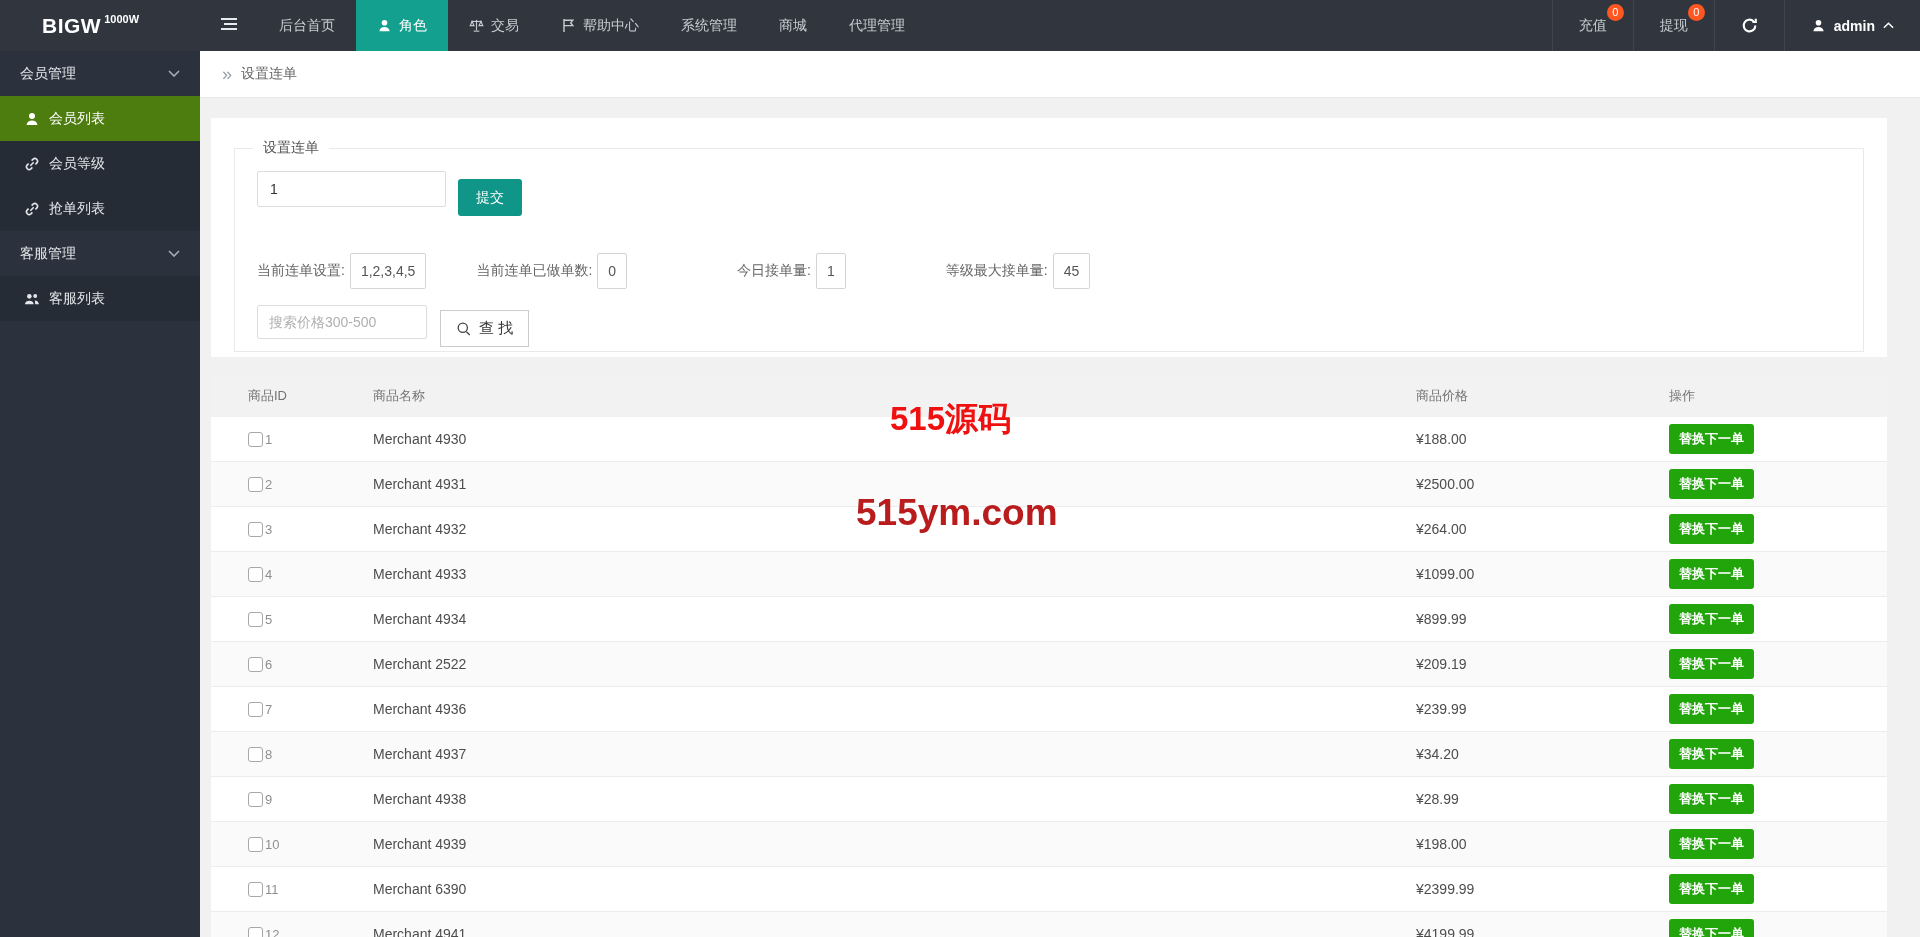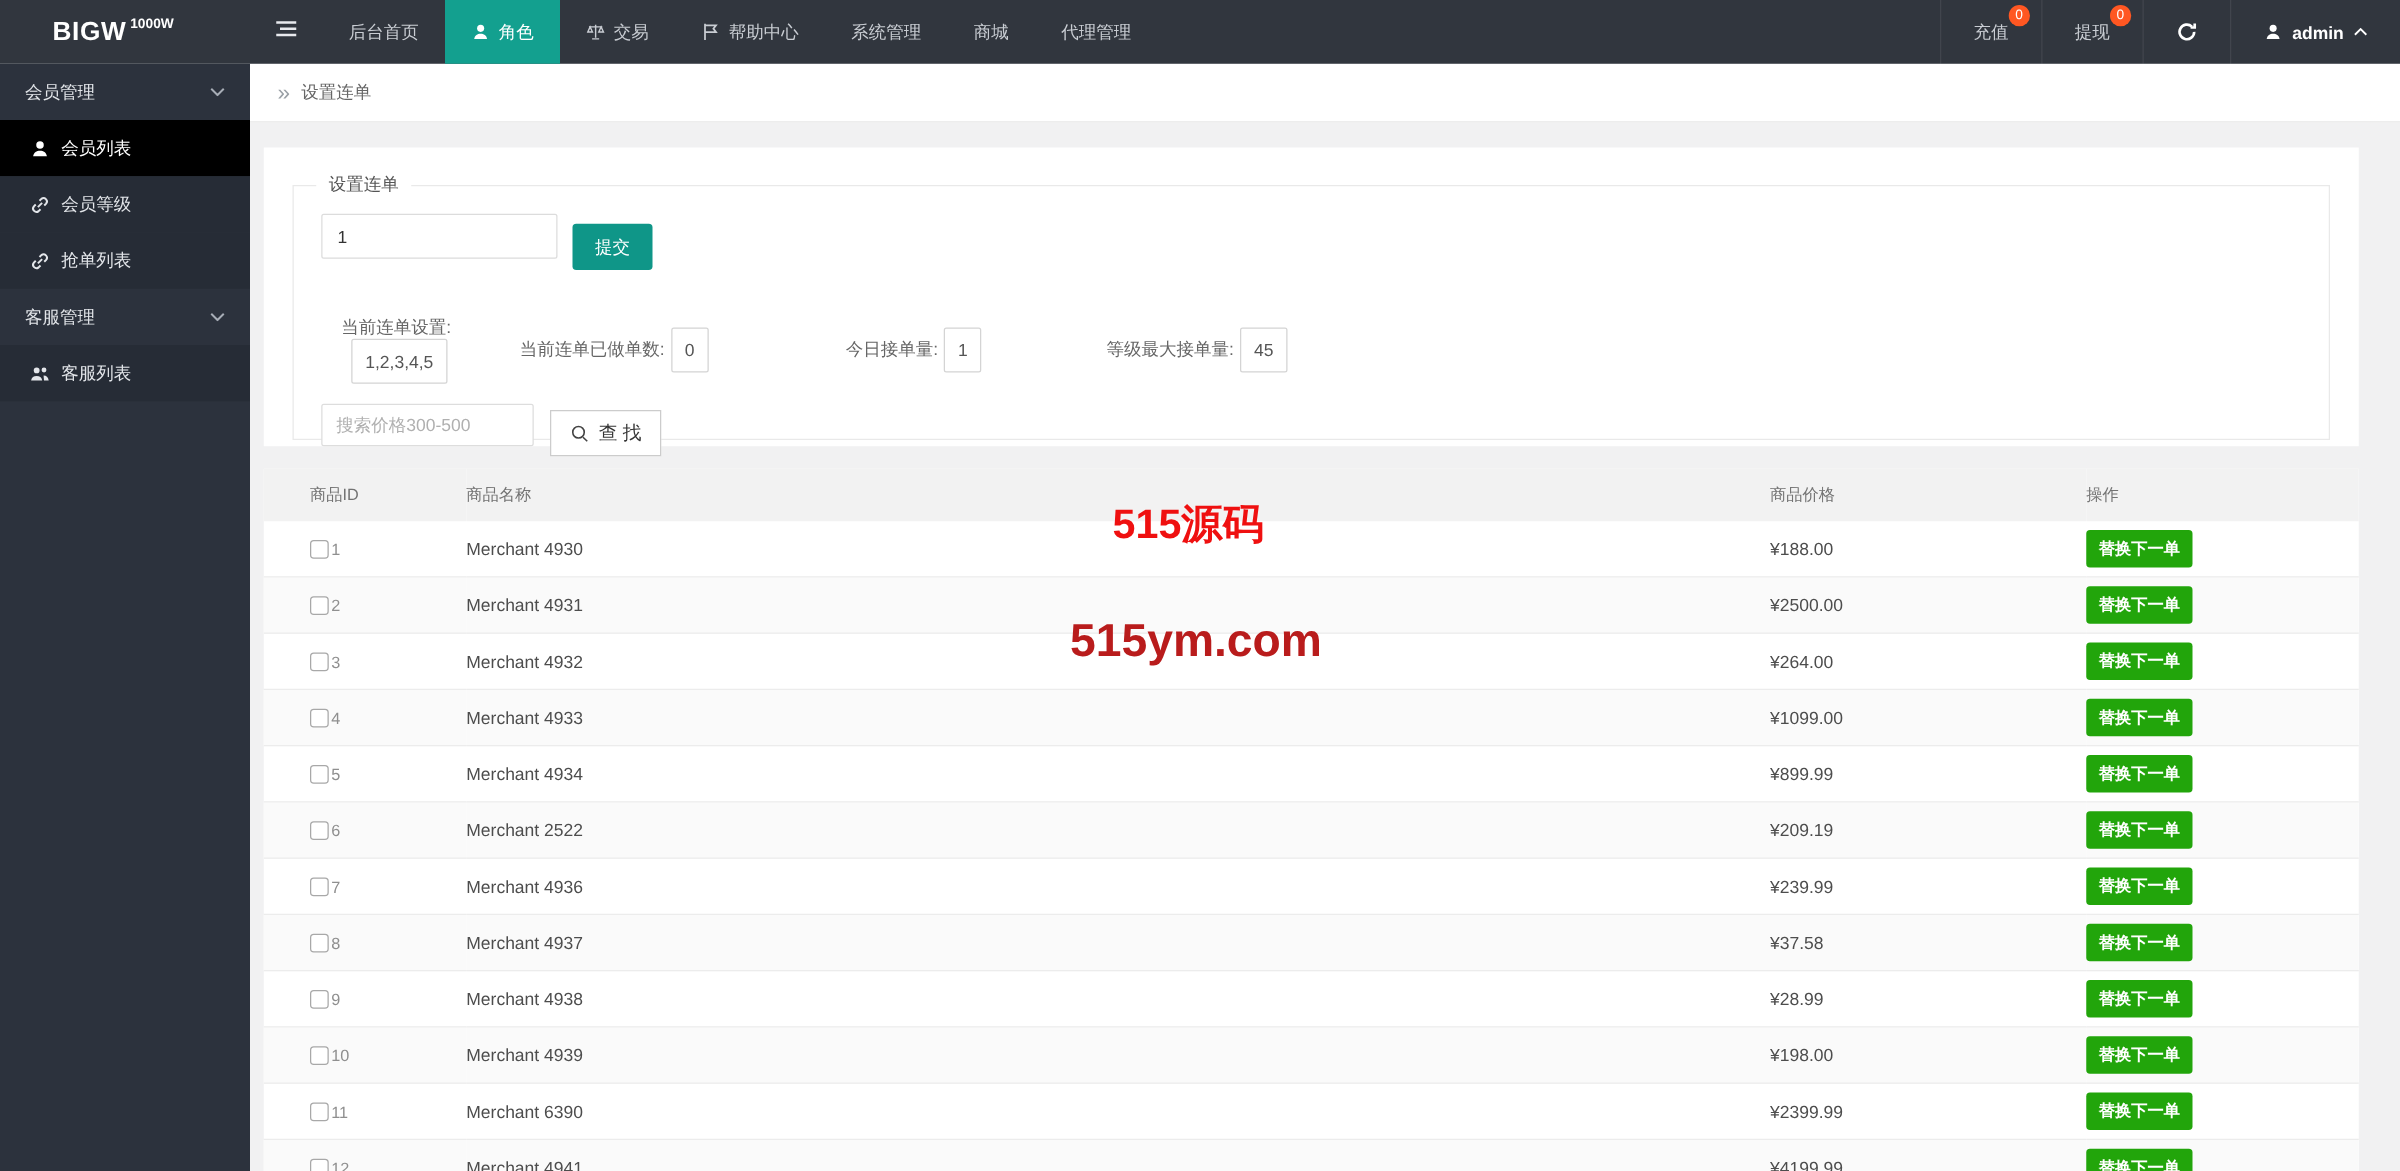--- a/index.html
+++ b/index.html
@@ -20,21 +20,21 @@
   .nav-right{margin-left:auto;display:flex;align-items:stretch}
   .nr-item{position:relative;display:flex;align-items:center;gap:8px;padding:0 26px;font-size:14px;border-left:1px solid rgba(255,255,255,.08);cursor:pointer;white-space:nowrap}
   .badge{position:absolute;top:4px;right:9px;min-width:17px;height:17px;border-radius:9px;background:#ff5722;color:#fff;font-size:11px;line-height:17px;text-align:center;padding:0 4px}
   .nr-item svg{display:block}
 
   
   .sidebar{position:absolute;top:51px;left:0;bottom:0;width:200px;background:#2c323d;color:#e3e6ea;z-index:9}
   .side-group-header{height:45px;display:flex;align-items:center;padding:0 20px;font-size:14px;cursor:pointer}
   .side-group-header .chev{margin-left:auto;color:#a7adb6;display:flex}
   .side-item{height:45px;display:flex;align-items:center;gap:9px;padding:0 20px 0 24px;background:#262c36;font-size:14px;cursor:pointer}
-  .side-item.active{background:#000000;color:#fff}
+  .side-item.active{background:#4d7c0f;color:#fff}
   .side-item svg{width:16px;height:16px;display:block}
 
   
   .main{position:absolute;left:200px;top:51px;right:0;bottom:0;display:flex;flex-direction:column}
   .breadcrumb{height:47px;background:#fff;border-bottom:1px solid #e8e8e8;display:flex;align-items:center;padding-left:22px;color:#666;font-size:14px;gap:9px;flex:0 0 auto}
   .bc-icon{color:#9aa0a6;font-size:18px;line-height:1}
   .content{flex:1;padding:20px 33px 0 11px;overflow:hidden}
   .card{background:#fff}
 
   
@@ -233,21 +233,21 @@
     </div>
     <div class="content">
       <div class="card form-card">
         <div class="fieldset">
           <span class="legend">设置连单</span>
           <div class="chain-row">
             <input class="chain-input" value="1" style="">
             <button class="submit-btn">提交</button>
           </div>
           <div class="stats-row" id="stats-row">
-              <div class="stat" style="margin-left: 16px; flex-direction: column;">
+              <div class="stat" style="margin-left: 0px;">
                 <span class="stat-label">当前连单设置:</span>
                 <span class="stat-box">1,2,3,4,5</span>
               </div>
               <div class="stat" style="margin-left: 50px;">
                 <span class="stat-label">当前连单已做单数:</span>
                 <span class="stat-box">0</span>
               </div>
               <div class="stat" style="margin-left: 110px;">
                 <span class="stat-label">今日接单量:</span>
                 <span class="stat-box">1</span>
@@ -321,21 +321,21 @@
               </tr>
               <tr>
                 <td class="c1"><span class="cb"></span><span class="row-id">7</span></td>
                 <td class="c2">Merchant 4936</td>
                 <td class="c3">¥239.99</td>
                 <td class="c4"><button class="action-btn">替换下一单</button></td>
               </tr>
               <tr>
                 <td class="c1"><span class="cb"></span><span class="row-id">8</span></td>
                 <td class="c2">Merchant 4937</td>
-                <td class="c3">¥37.58</td>
+                <td class="c3">¥34.20</td>
                 <td class="c4"><button class="action-btn">替换下一单</button></td>
               </tr>
               <tr>
                 <td class="c1"><span class="cb"></span><span class="row-id">9</span></td>
                 <td class="c2">Merchant 4938</td>
                 <td class="c3">¥28.99</td>
                 <td class="c4"><button class="action-btn">替换下一单</button></td>
               </tr>
               <tr>
                 <td class="c1"><span class="cb"></span><span class="row-id">10</span></td>

